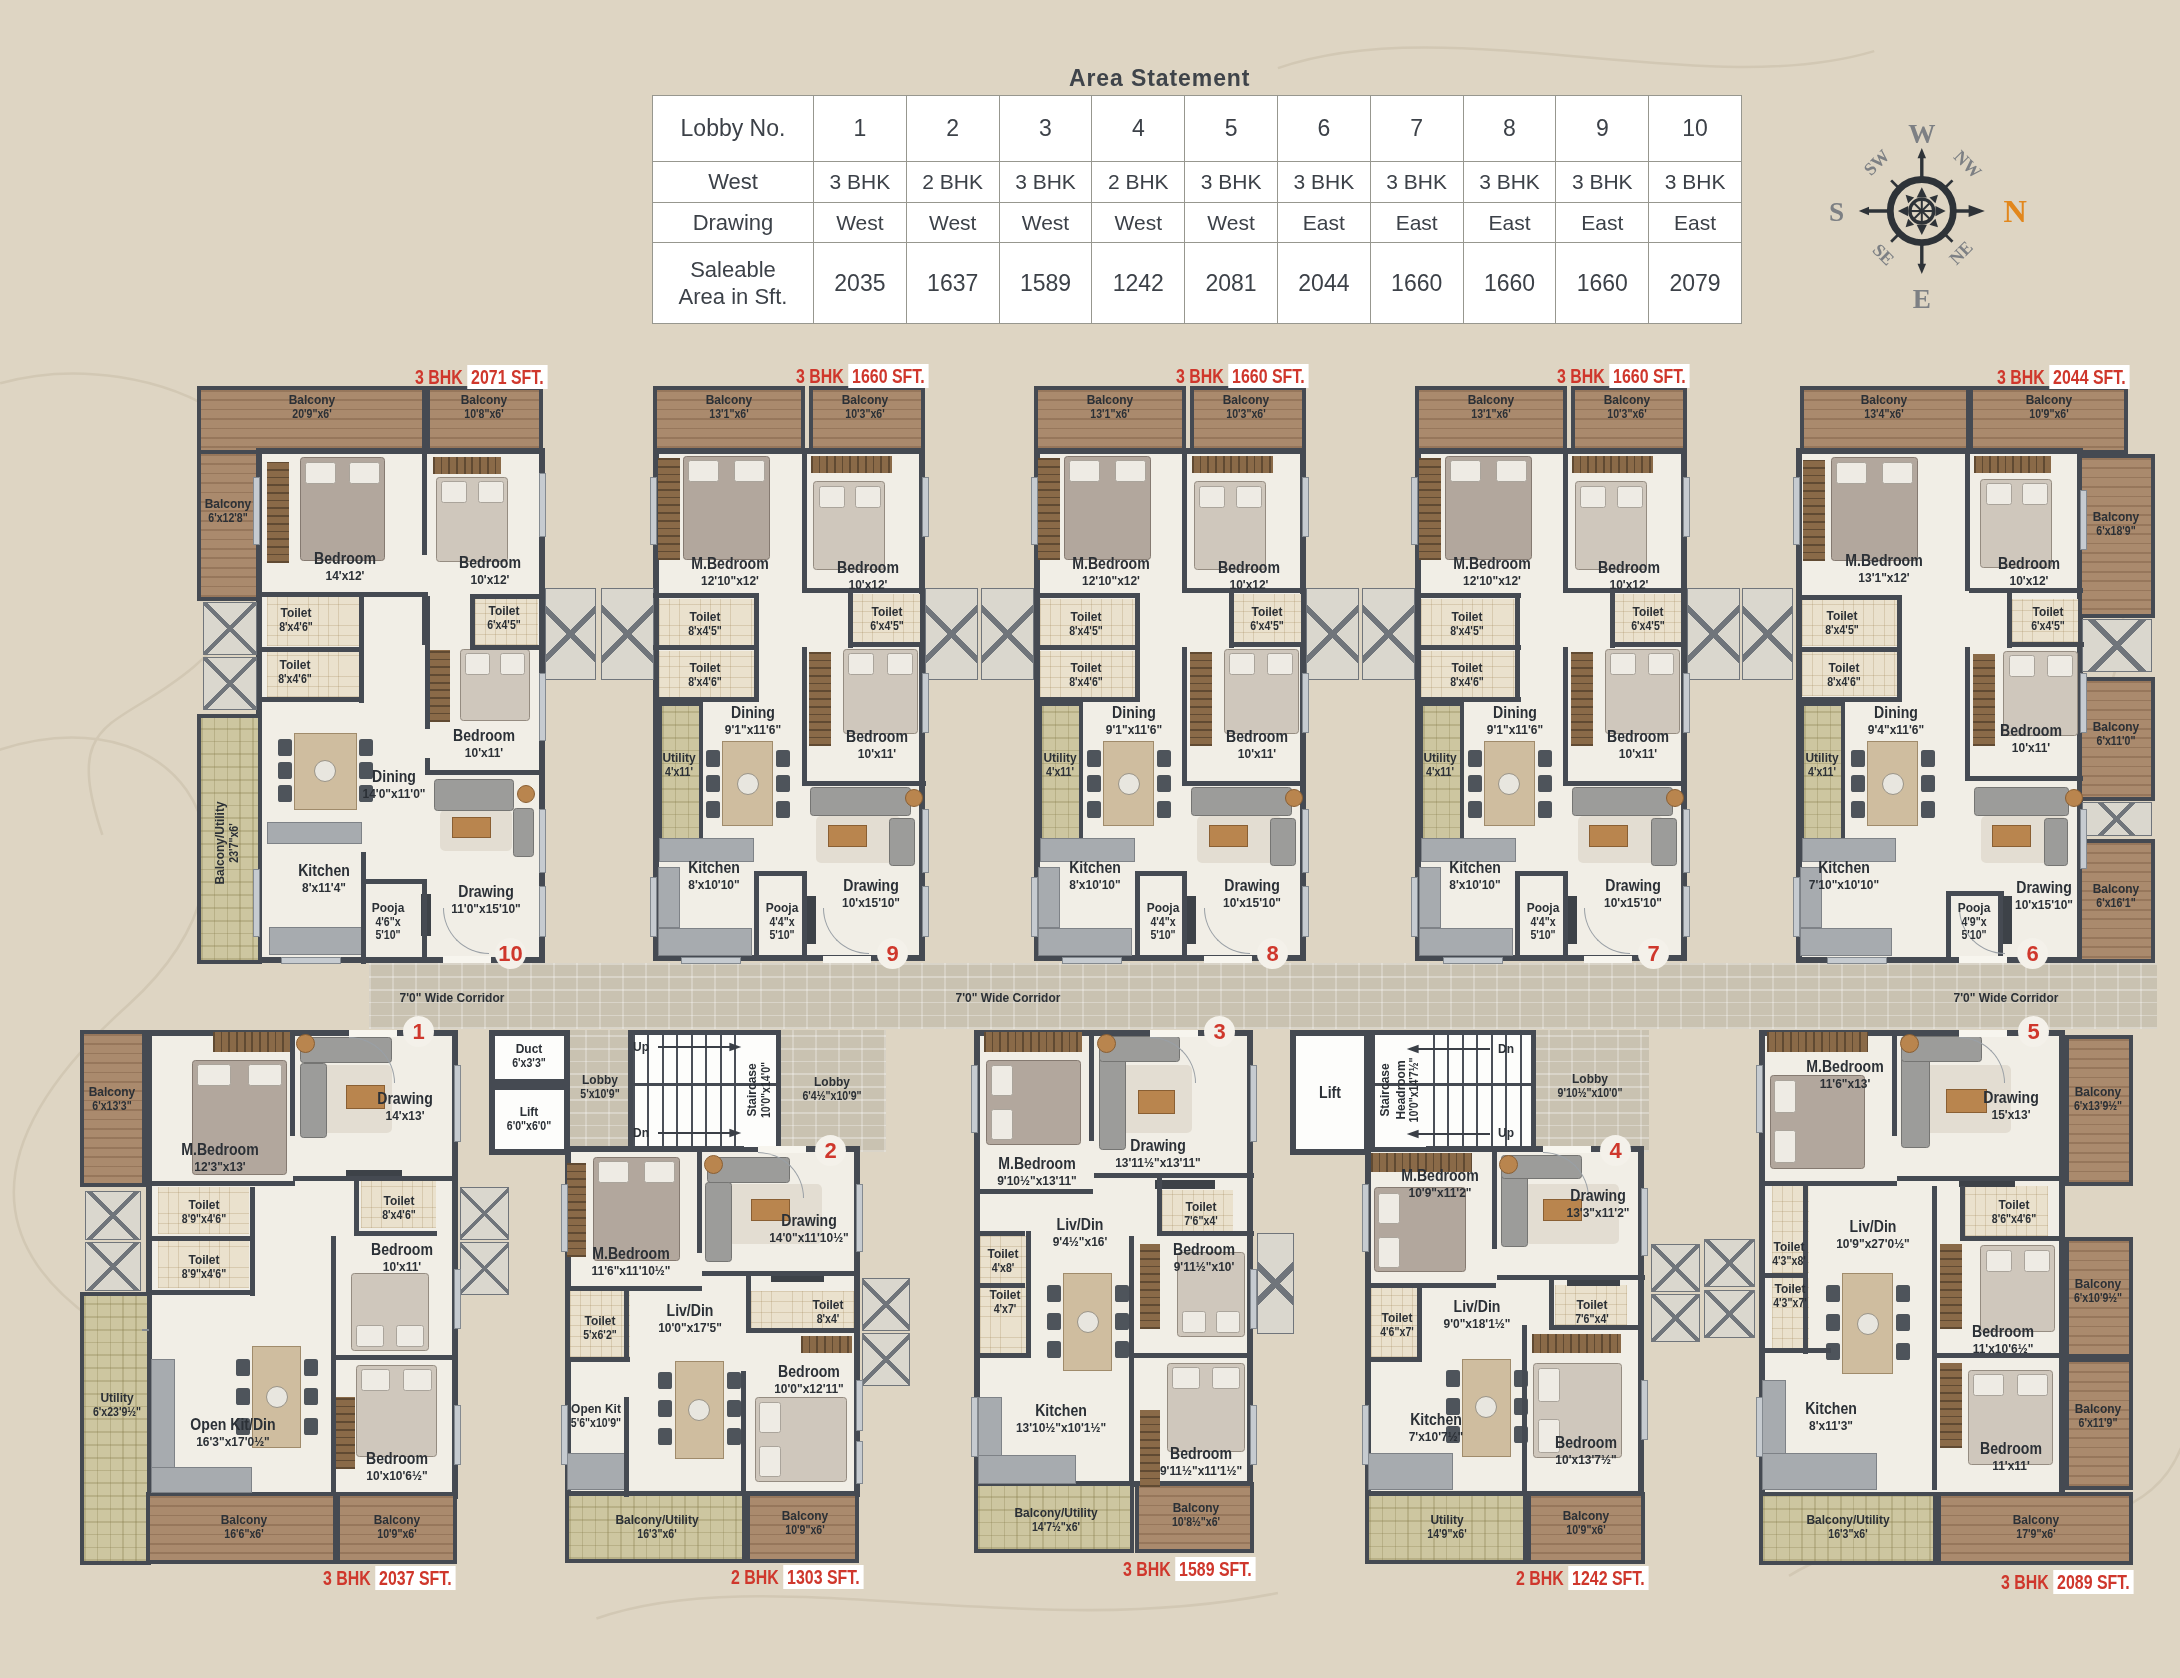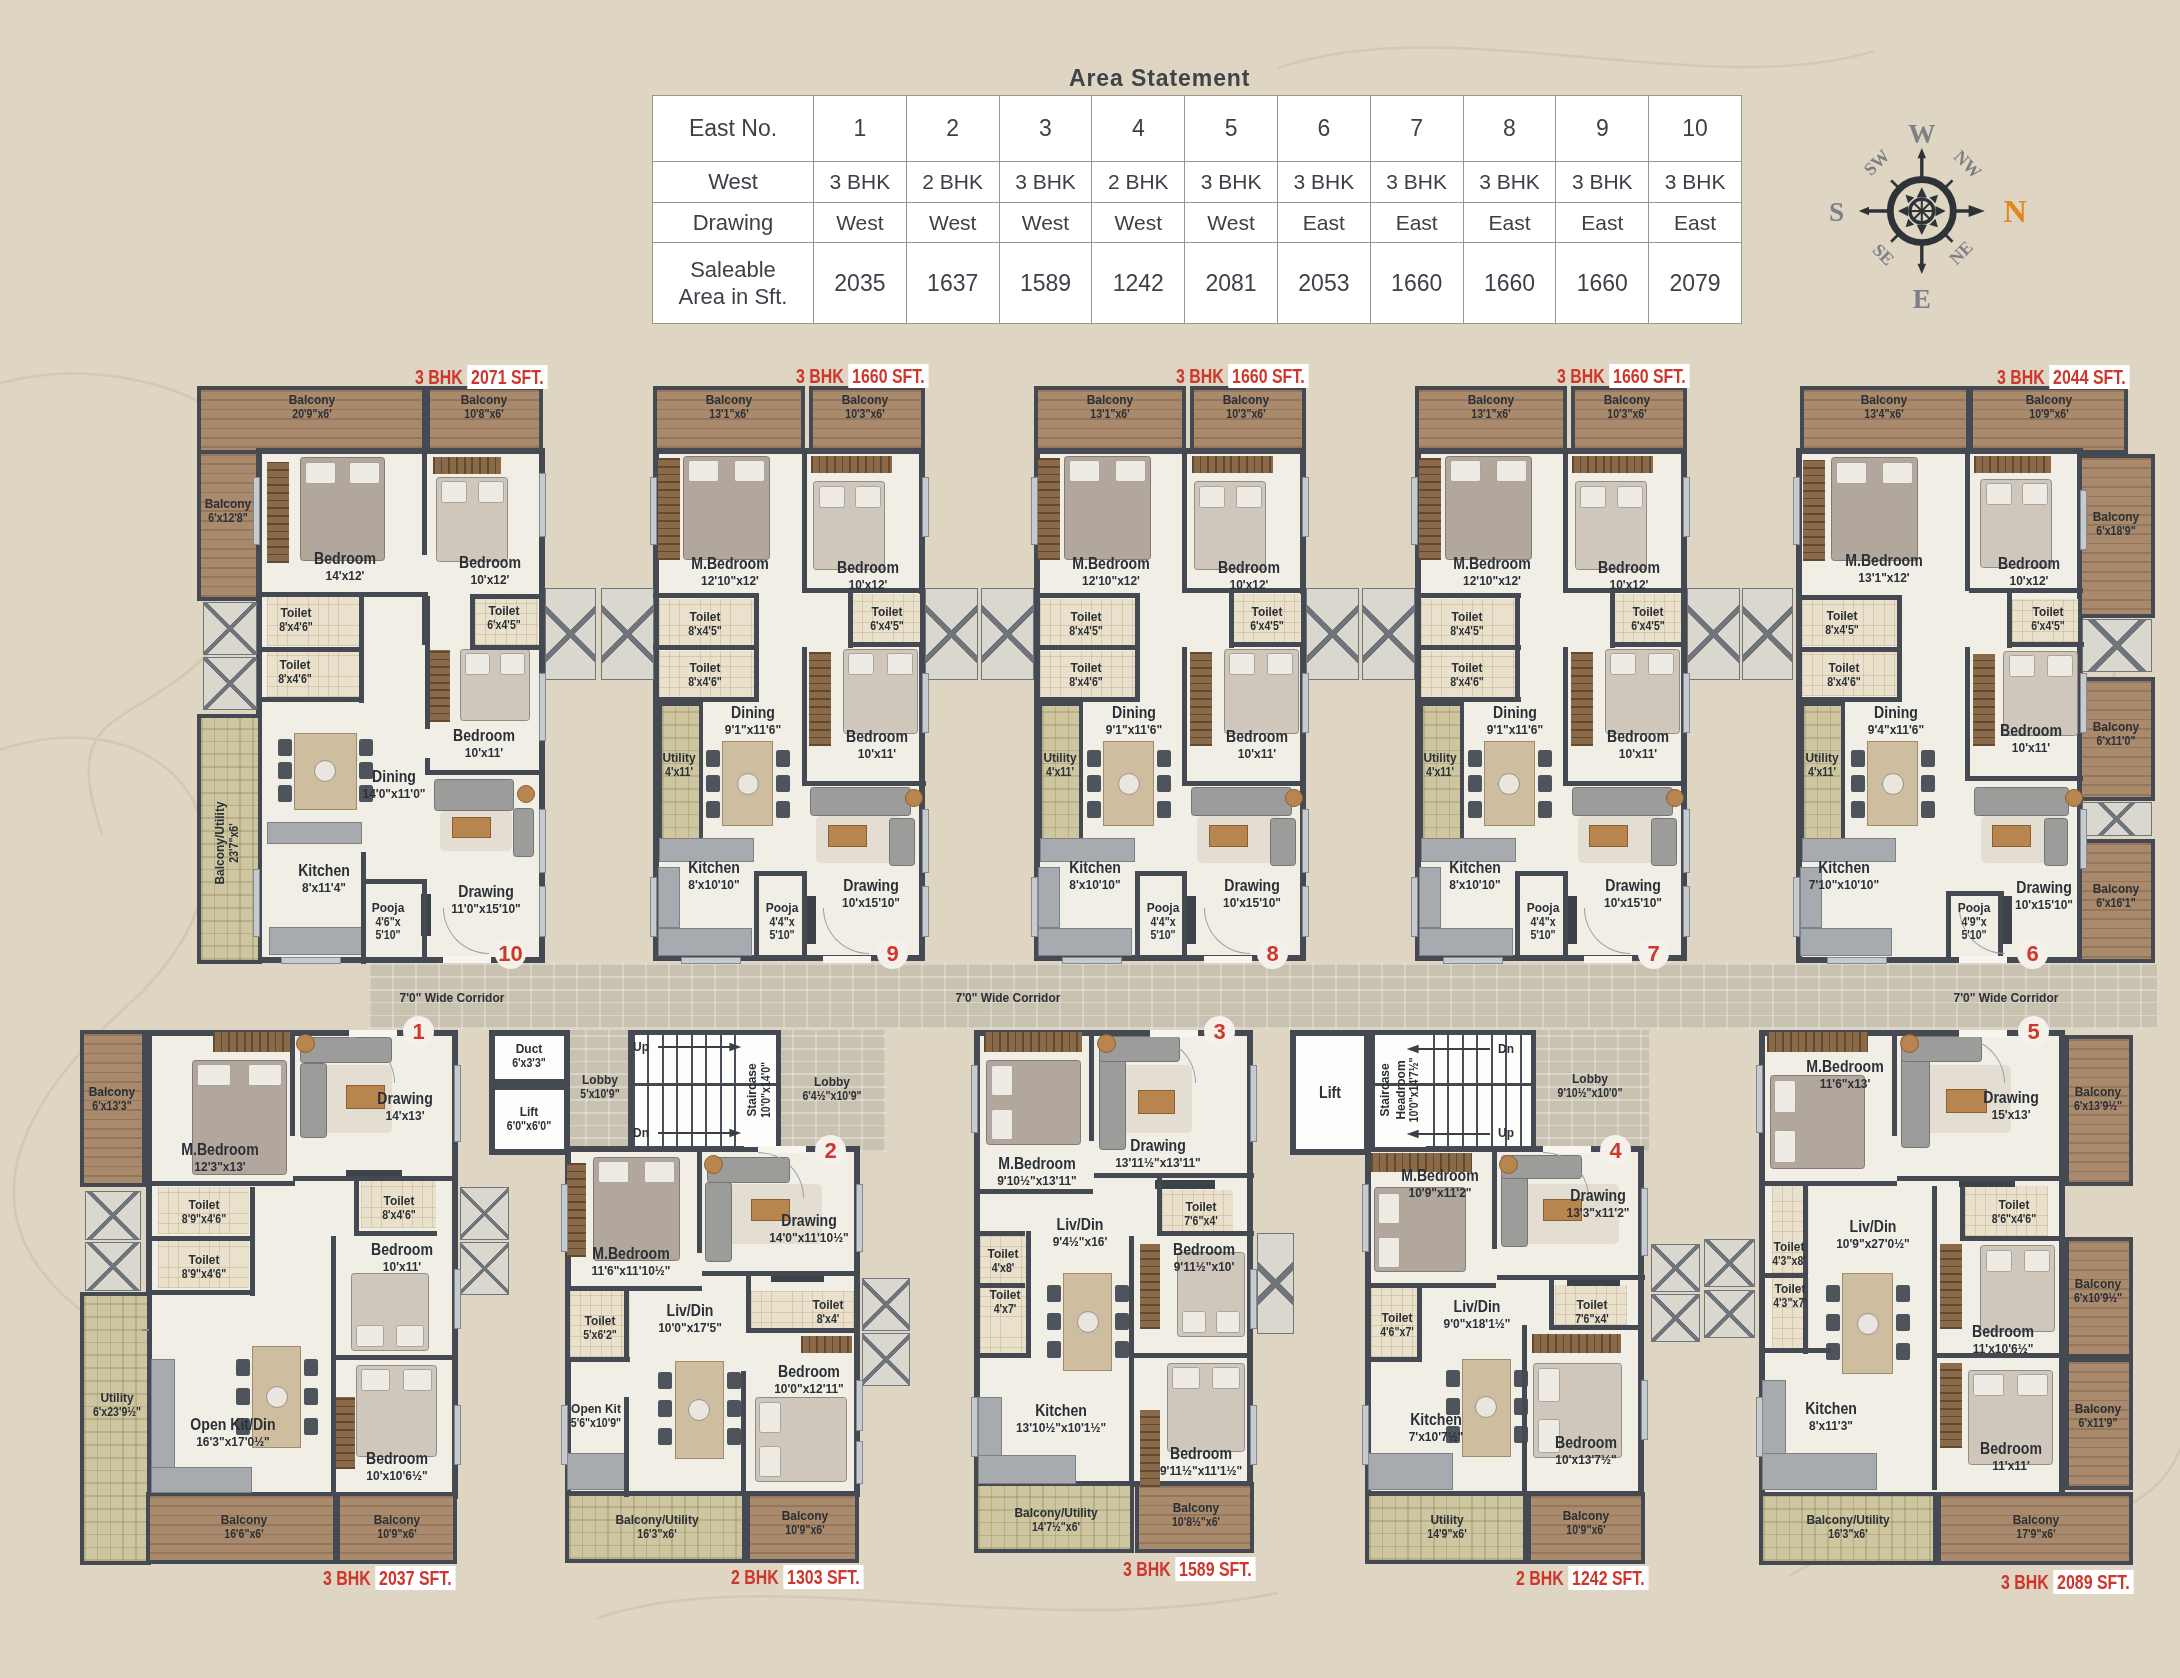--- a/index.html
+++ b/index.html
@@ -51,21 +51,21 @@
 <path d="M2400 500 C 2520 600, 2520 800, 2420 900"></path>
 </g>
 </svg>
 
 
 <div class="ab" style="left:1069px;top:65px;font:bold 23px 'Liberation Sans',sans-serif;color:#3f444a;letter-spacing:0.9px;z-index:20">Area Statement</div>
 
 <table style="position:absolute;left:652px;top:95px;width:1090px;height:228px;border-collapse:collapse;table-layout:fixed;background:#fff;z-index:20;font-family:'Liberation Sans',sans-serif">
 <tbody>
         <tr style="height:66px">
-<td style="width:158px;border:1.7px solid #97978f;text-align:center;font-size:23px;color:#3c4148">East No.</td>
+<td style="width:158px;border:1.7px solid #97978f;text-align:center;font-size:23px;color:#3c4148">Lobby No.</td>
 <td style="border:1.7px solid #97978f;text-align:center;font-size:23px;color:#3c4148">1</td>
 <td style="border:1.7px solid #97978f;text-align:center;font-size:23px;color:#3c4148">2</td>
 <td style="border:1.7px solid #97978f;text-align:center;font-size:23px;color:#3c4148">3</td>
 <td style="border:1.7px solid #97978f;text-align:center;font-size:23px;color:#3c4148">4</td>
 <td style="border:1.7px solid #97978f;text-align:center;font-size:23px;color:#3c4148">5</td>
 <td style="border:1.7px solid #97978f;text-align:center;font-size:23px;color:#3c4148">6</td>
 <td style="border:1.7px solid #97978f;text-align:center;font-size:23px;color:#3c4148">7</td>
 <td style="border:1.7px solid #97978f;text-align:center;font-size:23px;color:#3c4148">8</td>
 <td style="border:1.7px solid #97978f;text-align:center;font-size:23px;color:#3c4148">9</td>
 <td style="border:1.7px solid #97978f;text-align:center;font-size:23px;color:#3c4148">10</td>
@@ -96,21 +96,21 @@
 <td style="border:1.7px solid #97978f;text-align:center;font-size:21px;color:#3c4148">East</td>
 <td style="border:1.7px solid #97978f;text-align:center;font-size:21px;color:#3c4148">East</td>
 </tr>
 <tr style="height:81px">
 <td style="border:1.7px solid #97978f;text-align:center;font-size:22px;line-height:1.25;color:#3c4148">Saleable<br>Area in Sft.</td>
 <td style="border:1.7px solid #97978f;text-align:center;font-size:23px;color:#3c4148">2035</td>
 <td style="border:1.7px solid #97978f;text-align:center;font-size:23px;color:#3c4148">1637</td>
 <td style="border:1.7px solid #97978f;text-align:center;font-size:23px;color:#3c4148">1589</td>
 <td style="border:1.7px solid #97978f;text-align:center;font-size:23px;color:#3c4148">1242</td>
 <td style="border:1.7px solid #97978f;text-align:center;font-size:23px;color:#3c4148">2081</td>
-<td style="border:1.7px solid #97978f;text-align:center;font-size:23px;color:#3c4148">2053</td>
+<td style="border:1.7px solid #97978f;text-align:center;font-size:23px;color:#3c4148">2044</td>
 <td style="border:1.7px solid #97978f;text-align:center;font-size:23px;color:#3c4148">1660</td>
 <td style="border:1.7px solid #97978f;text-align:center;font-size:23px;color:#3c4148">1660</td>
 <td style="border:1.7px solid #97978f;text-align:center;font-size:23px;color:#3c4148">1660</td>
 <td style="border:1.7px solid #97978f;text-align:center;font-size:23px;color:#3c4148">2079</td>
 </tr>
 </tbody>
     </table>
 
 <svg class="ab" style="left:1804px;top:102px;z-index:20" width="239" height="230" viewBox="0 0 280 270">
 <g stroke="#2e3338" stroke-width="4" fill="none">

